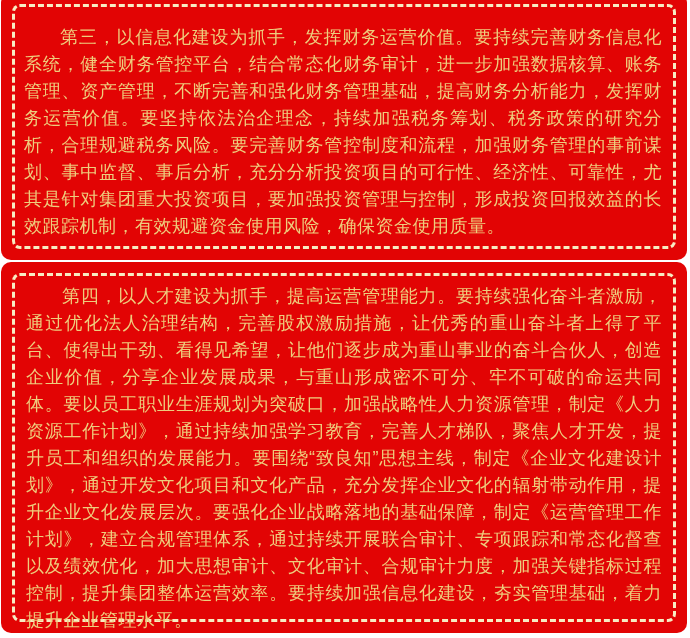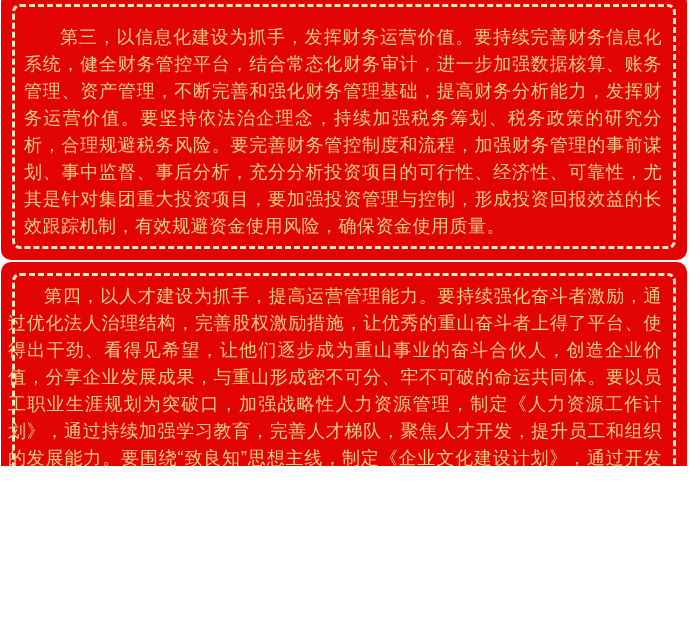--- a/index.html
+++ b/index.html
@@ -4,21 +4,21 @@
 <style>
   html, body {
     margin: 0;
     padding: 0;
     background: #ffffff;
     font-family: "Liberation Sans", sans-serif;
   }
   .stage {
     position: relative;
     width: 690px;
-    height: 466px;
+    height: 638px;
     overflow: hidden;
     background: #ffffff;
   }
   .red-block {
     position: absolute;
     left: 1px;
     width: 686px;
     background: #e20404;
     border-radius: 10px;
     box-sizing: border-box;
@@ -45,21 +45,21 @@
     font-size: 18px;
     line-height: 27px;
     text-align: justify;
     text-indent: 2em;
     letter-spacing: 0.5px;
   }
   .block-third .para {
     padding: 31px 25px 0 23px;
   }
   .block-fourth .para {
-    padding: 21px 25px 0 7px;
+    padding: 21px 25px 0 25px;
   }
 </style>
 </head>
 <body>
 
 <div class="stage">
 
   <section class="red-block block-third">
     <div class="dashed-frame"></div>
     <p class="para">第三，以信息化建设为抓手，发挥财务运营价值。要持续完善财务信息化系统，健全财务管控平台，结合常态化财务审计，进一步加强数据核算、账务管理、资产管理，不断完善和强化财务管理基础，提高财务分析能力，发挥财务运营价值。要坚持依法治企理念，持续加强税务筹划、税务政策的研究分析，合理规避税务风险。要完善财务管控制度和流程，加强财务管理的事前谋划、事中监督、事后分析，充分分析投资项目的可行性、经济性、可靠性，尤其是针对集团重大投资项目，要加强投资管理与控制，形成投资回报效益的长效跟踪机制，有效规避资金使用风险，确保资金使用质量。</p>

